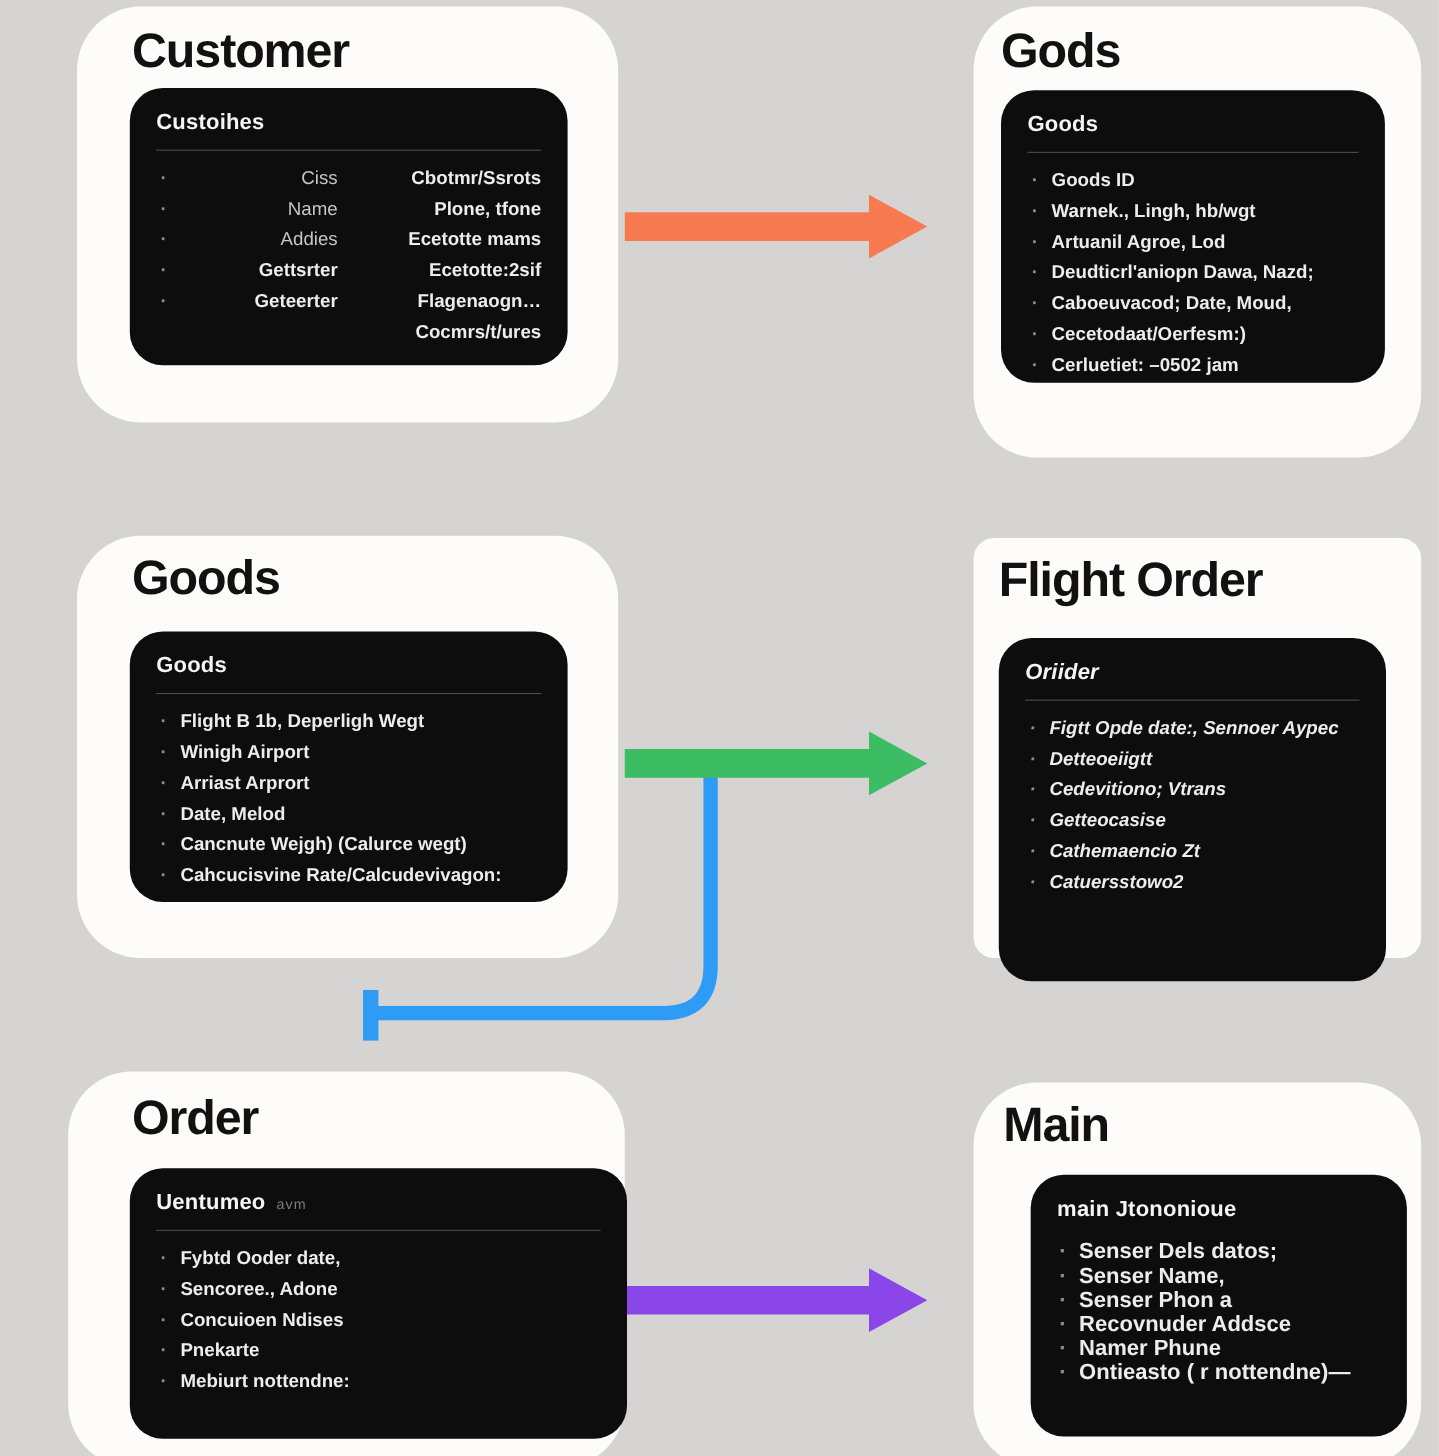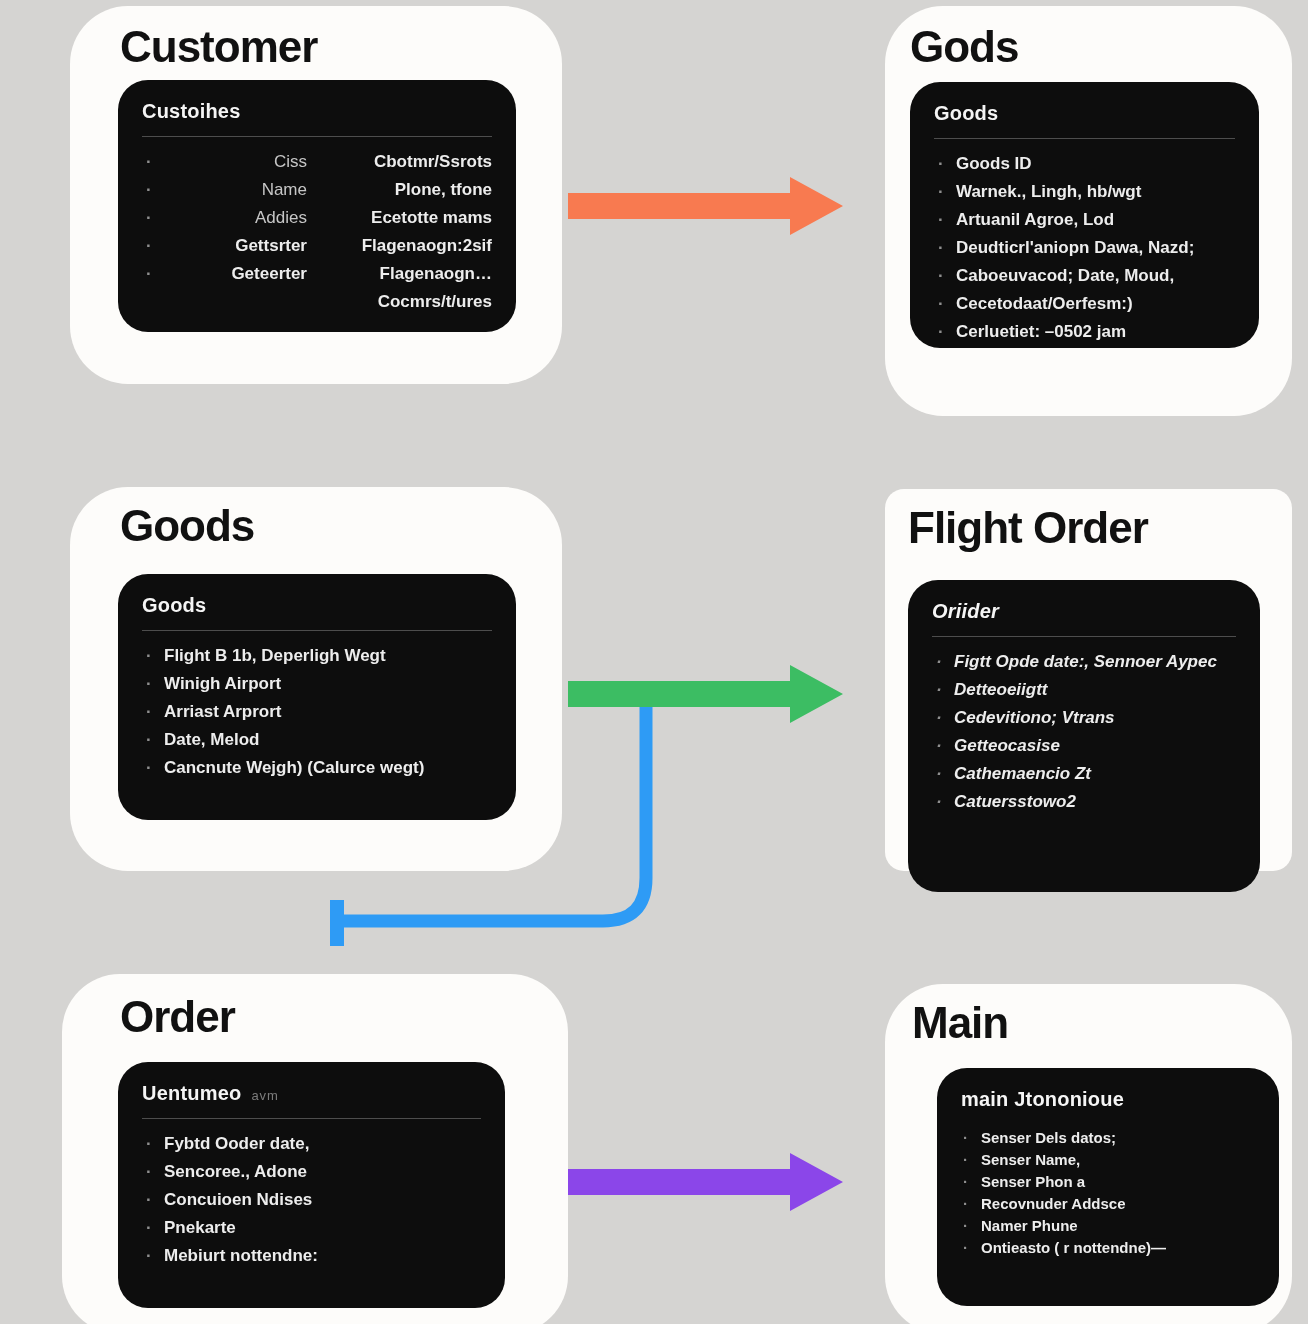--- a/index.html
+++ b/index.html
@@ -39,21 +39,21 @@
     background:var(--box,#0d0d0d);
     border-radius:30px;
     padding:20px 24px;
     box-sizing:border-box;
     color:var(--item,#c6c6c6);
   }
   .c0 .box{left:48px;top:74px;width:398px;height:252px;}
   .c1 .box{left:25px;top:76px;width:349px;height:266px;}
   .c2 .box{left:48px;top:87px;width:398px;height:246px;}
   .c3 .box{left:23px;top:91px;width:352px;height:312px;font-style:italic;}
-  .c4 .box{left:56px;top:88px;width:387px;height:246px;}
+  .c4 .box{left:56px;top:88px;width:452px;height:246px;}
   .c5 .box{left:23px;top:84px;width:342px;height:238px;margin-left:29px;}
   .box-header{
     font-size:20px;font-weight:bold;
     color:var(--boxHeader,#f5f5f5);
     letter-spacing:.2px;
   }
   .hdr-suffix{
     font-size:13px;font-weight:normal;
     color:#7c7c7c;margin-left:10px;letter-spacing:1px;
   }
@@ -77,21 +77,21 @@
     color:var(--bullet,#8f8f8f);
     font-weight:bold;
   }
   ul.fields.no-bullet li::before{content:none;}
   ul.fields.no-bullet li{padding-left:0;}
   ul.fields li.bold{font-weight:bold;color:var(--itemBold,#ededed);}
   .cols{display:flex;text-align:right;}
   .cols ul.fields:first-child{width:165px;flex:0 0 165px;}
   .cols ul.fields.no-bullet{flex:1;}
   ul.fields.tight{margin-top:16px;}
-  ul.fields.tight li{font-size:15px;line-height:22px;padding-left:20px;}
+  ul.fields.tight li{font-size:20px;line-height:22px;padding-left:20px;}
   ul.fields.tight li::before{left:2px;}
 </style>
 </head>
 <body>
 
 <div class="canvas">
 
   <svg class="arrows" width="1308" height="1324" viewBox="0 0 1308 1324">
     <path d="M568,193 H790 V177 L843,206 L790,235 V219 H568 Z" fill="#f87a50"></path>
     <g>
@@ -114,21 +114,21 @@
             <li>Ciss</li>
             <li>Name</li>
             <li>Addies</li>
             <li class="bold">Gettsrter</li>
             <li class="bold">Geteerter</li>
           </ul>
         <ul class="fields no-bullet">
             <li class="bold">Cbotmr/Ssrots</li>
             <li class="bold">Plone, tfone</li>
             <li class="bold">Ecetotte mams</li>
-            <li class="bold">Flagenaogn:2sif</li>
+            <li class="bold">Ecetotte:2sif</li>
             <li class="bold">Flagenaogn…</li>
             <li class="bold">Cocmrs/t/ures</li>
           </ul>
       </div>
     </div>
   </section>
 
   <section class="card c1">
     <h2 class="title">Gods</h2>
     <div class="box">
@@ -154,20 +154,21 @@
       <div class="box-header">
         <span>Goods</span>
       </div>
       <div class="divider"></div>
       <ul class="fields">
           <li class="bold">Flight B 1b, Deperligh Wegt</li>
           <li class="bold">Winigh Airport</li>
           <li class="bold">Arriast Arprort</li>
           <li class="bold">Date, Melod</li>
           <li class="bold">Cancnute Wejgh) (Calurce wegt)</li>
+          <li class="bold">Cahcucisvine Rate/Calcudevivagon:</li>
         </ul>
     </div>
   </section>
 
   <section class="card c3">
     <h2 class="title">Flight Order</h2>
     <div class="box">
       <div class="box-header">
         <span>Oriider</span>
       </div>

